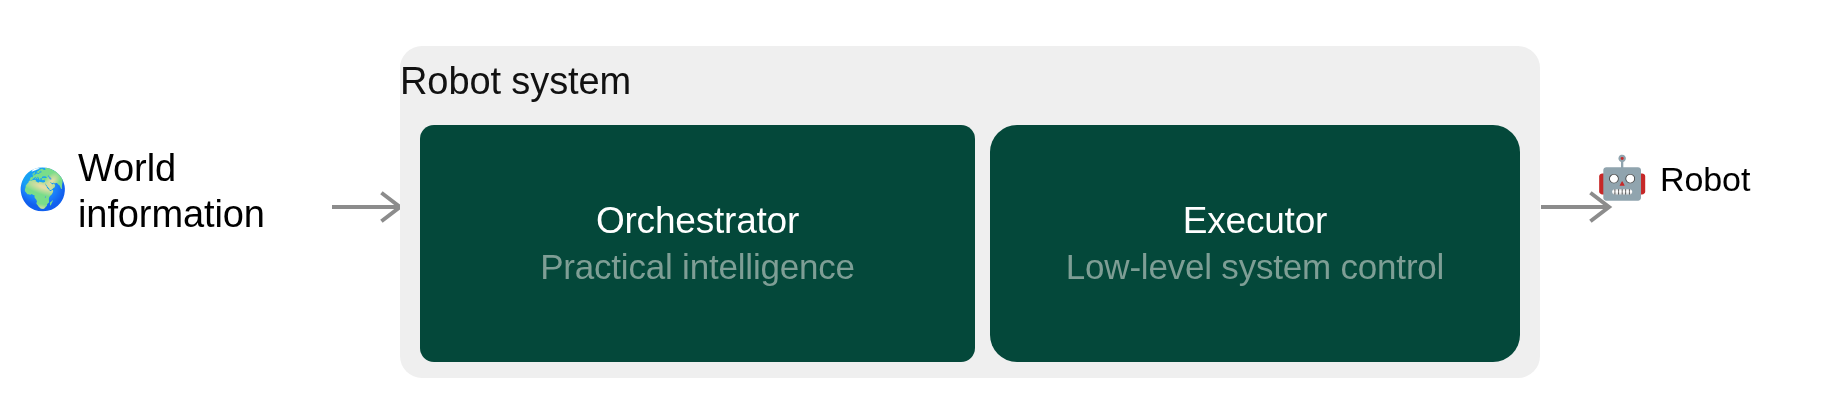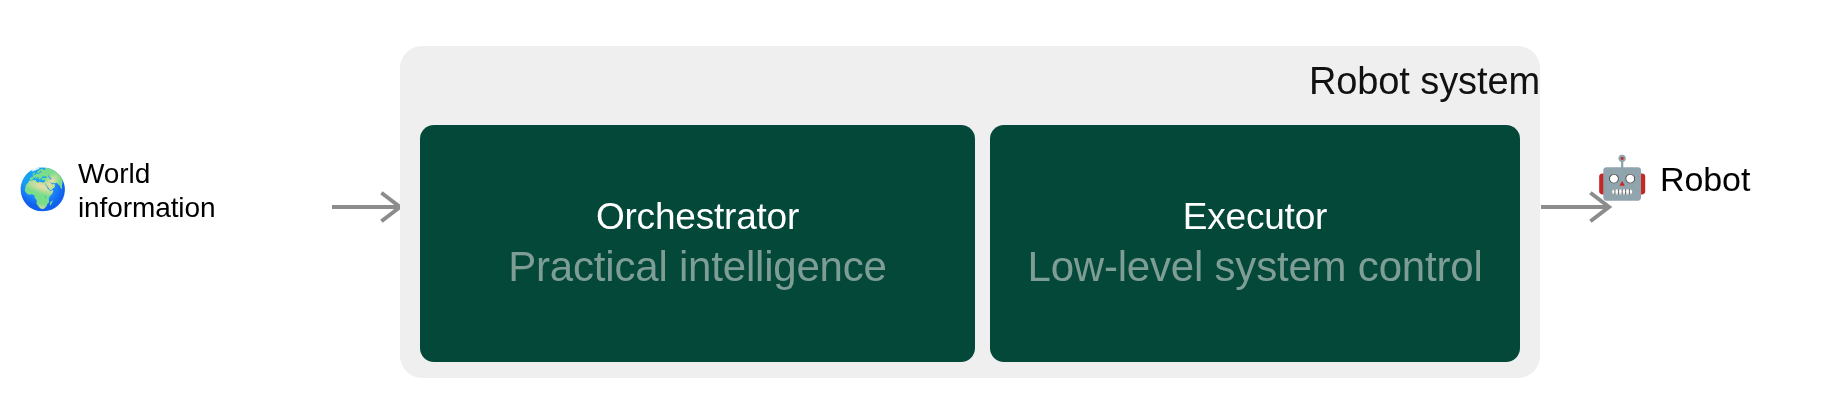--- a/index.html
+++ b/index.html
@@ -40,21 +40,21 @@
     flex: 0 0 auto;
     user-select: none;
   }
   .globe-emoji {
     font-size: 40px;
     width: 44px;
     height: 44px;
     display: block;
   }
   .input-label {
-    font-size: 28px;
+    font-size: 38px;
     line-height: 1.22;
     color: #000000;
     letter-spacing: -0.1px;
     white-space: pre-line;
   }
 
   
   .arrow {
     position: absolute;
     height: 34px;
@@ -72,21 +72,21 @@
     height: 332px;
     background: #EFEFEF;
     border-radius: 22px;
     box-sizing: border-box;
   }
   .panel-title {
     position: absolute;
     left: 0;
     top: 12px;
     width: 100%;
-    text-align: right;
+    text-align: left;
     font-size: 38px;
     line-height: 1.22;
     color: #111111;
     letter-spacing: -0.1px;
   }
 
   .cards-row {
     position: absolute;
     left: 20px;
     top: 79px;
@@ -100,32 +100,32 @@
     background: #04483A;
     border-radius: 14px;
     display: flex;
     flex-direction: column;
     align-items: center;
     justify-content: center;
     box-sizing: border-box;
     padding: 0 14px;
   }
   .card-orchestrator { flex: 0 0 555px; }
-  .card-executor     { flex: 1 1 auto; }
+  .card-executor     { flex: 1 1 auto; border-radius: 27px; }
 
   .card-title {
     font-size: 37px;
     line-height: 1.2;
     color: #ffffff;
     letter-spacing: -0.2px;
     text-align: center;
     margin-bottom: 2px;
   }
   .card-subtitle {
-    font-size: 42px;
+    font-size: 35px;
     line-height: 1.2;
     color: #7E9E95;
     letter-spacing: -0.2px;
     text-align: center;
   }
 
   
   .output-node {
     position: absolute;
     left: 1596px;

